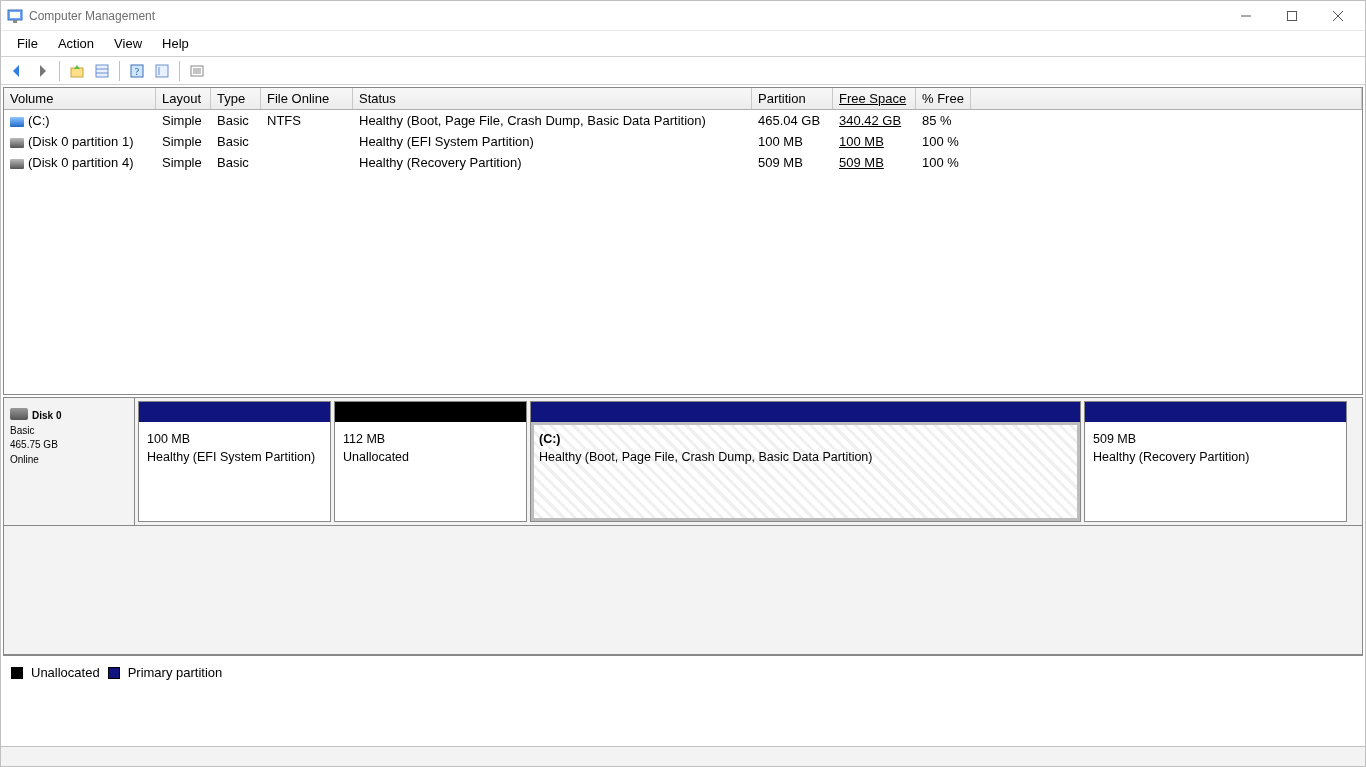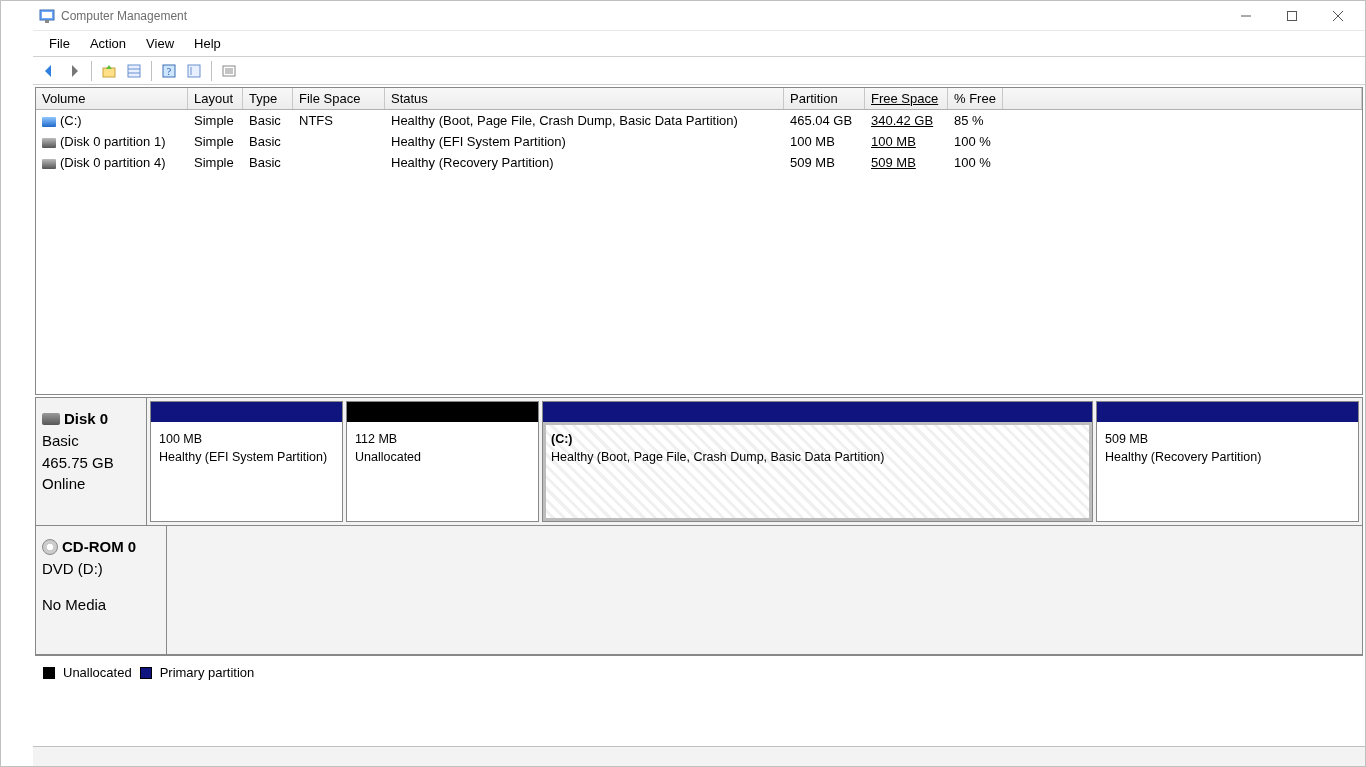--- a/index.html
+++ b/index.html
@@ -1,17 +1,17 @@
 <!DOCTYPE html>
 <html><head>
 <meta charset="utf-8">
 <style>
   * { box-sizing: border-box; }
   html, body { margin: 0; padding: 0; height: 100%; font-family: "Segoe UI", Tahoma, sans-serif; font-size: 13px; color: #000; background: #fff; }
-  .window { width: 1366px; height: 767px; border: 1px solid #c0c0c0; display: flex; flex-direction: column; background: #fff; padding-left: 32px; }
+  .window { width: 1366px; height: 767px; border: 1px solid #c0c0c0; display: flex; flex-direction: column; background: #fff; }
   
   .titlebar { height: 30px; display: flex; align-items: center; padding: 0 4px; color: #6e6e6e; font-size: 12px; border-bottom: 1px solid #e8e8e8;}
   .titlebar .app-icon { width: 16px; height: 16px; margin: 0 6px 0 2px; display:inline-flex; }
   .titlebar .spacer { flex: 1; }
   .titlebar .win-btn { width: 46px; height: 30px; display:flex; align-items:center; justify-content:center; color:#555;}
   .titlebar .win-btn svg { width: 10px; height: 10px; }
   
   .menubar { height: 26px; display:flex; align-items:center; padding: 0 6px; border-bottom: 1px solid #d0d0d0; }
   .menubar .menu-item { padding: 4px 10px; }
   
@@ -33,21 +33,21 @@
   .c-cap   { width: 81px; }
   .c-free  { width: 83px; text-decoration: underline; }
   .c-pfree { width: 55px; }
   .c-extra { flex: 1; }
   .vol-icon { width:14px; height:10px; margin-right:4px; display:inline-block; vertical-align:middle;}
   .vol-icon.drive { background: linear-gradient(#8fc7ff,#1f69c9); border-radius:1px;}
   .vol-icon.part { background: linear-gradient(#bbb,#555); border-radius:1px;}
   
   .mid-pane { border:1px solid #888; margin:0 2px; flex: 0 0 auto; }
   .disk-row { display:flex; border-bottom:1px solid #888; min-height:128px; }
-  .disk-info { width:131px; border-right:1px solid #888; padding:10px 6px; background:#f3f3f3; font-size:15px; line-height:1.45;}
+  .disk-info { width:131px; border-right:1px solid #888; padding:10px 6px; background:#f3f3f3; font-size:10px; line-height:1.45;}
   .disk-info .disk-icon { width:18px; height:12px; background:linear-gradient(#999,#555); display:inline-block; margin-right:4px; border-radius:2px; vertical-align:-1px;}
   .disk-info .cd-icon { width:16px; height:16px; border-radius:50%; background:radial-gradient(circle at 50% 50%, #fff 0 30%, #ccc 31% 100%); border:1px solid #888; display:inline-block; margin-right:4px; vertical-align:-3px;}
   .disk-info b { font-weight:600; }
   .part-strip { flex:1; display:flex; padding:3px; gap:3px; background:#f3f3f3; }
   .part-box { display:flex; flex-direction:column; border:1px solid #888; background:#fff; }
   .part-hdr { height:20px; }
   .hdr-primary { background:#10147f; }
   .hdr-unalloc { background:#000; }
   .part-body { flex:1; padding:8px; font-size:12.5px; line-height:1.45; position:relative; overflow:hidden;}
   .part-body.selected {
@@ -155,21 +155,21 @@
       </div>
   </div>
 
   <div class="content-wrap">
 
   <div class="top-pane">
     <div class="vol-header">
       <div class="cell c-vol">Volume</div>
       <div class="cell c-lay">Layout</div>
       <div class="cell c-type">Type</div>
-      <div class="cell c-fs">File Space</div>
+      <div class="cell c-fs">File Online</div>
       <div class="cell c-stat">Status</div>
       <div class="cell c-cap">Partition</div>
       <div class="cell c-free">Free Space</div>
       <div class="cell c-pfree">% Free</div>
       <div class="cell c-extra"></div>
     </div>
     <div id="vol-rows">
           <div class="vol-row">
             <div class="cell c-vol"><span class="vol-icon drive"></span><span>(C:)</span></div>
             <div class="cell c-lay">Simple</div>
@@ -236,26 +236,20 @@
             <div class="part-box" style="width: 263px;">
               <div class="part-hdr hdr-primary"></div>
               <div class="part-body">
                 <div>509 MB</div>
                 <div>Healthy (Recovery Partition)</div>
               </div>
             </div>
           </div>
     </div>
     <div class="disk-row" style="border-bottom:none;">
-      <div class="disk-info">
-        <div><span class="cd-icon"></span><b>CD-ROM 0</b></div>
-        <div>DVD (D:)</div>
-        <div style="height:14px;"></div>
-        <div>No Media</div>
-      </div>
       <div class="cd-strip"></div>
     </div>
   </div>
 
   <div class="legend">
     <span class="sw sw-unalloc"></span>
     <span>Unallocated</span>
     <span class="sw sw-primary"></span>
     <span>Primary partition</span>
   </div>

